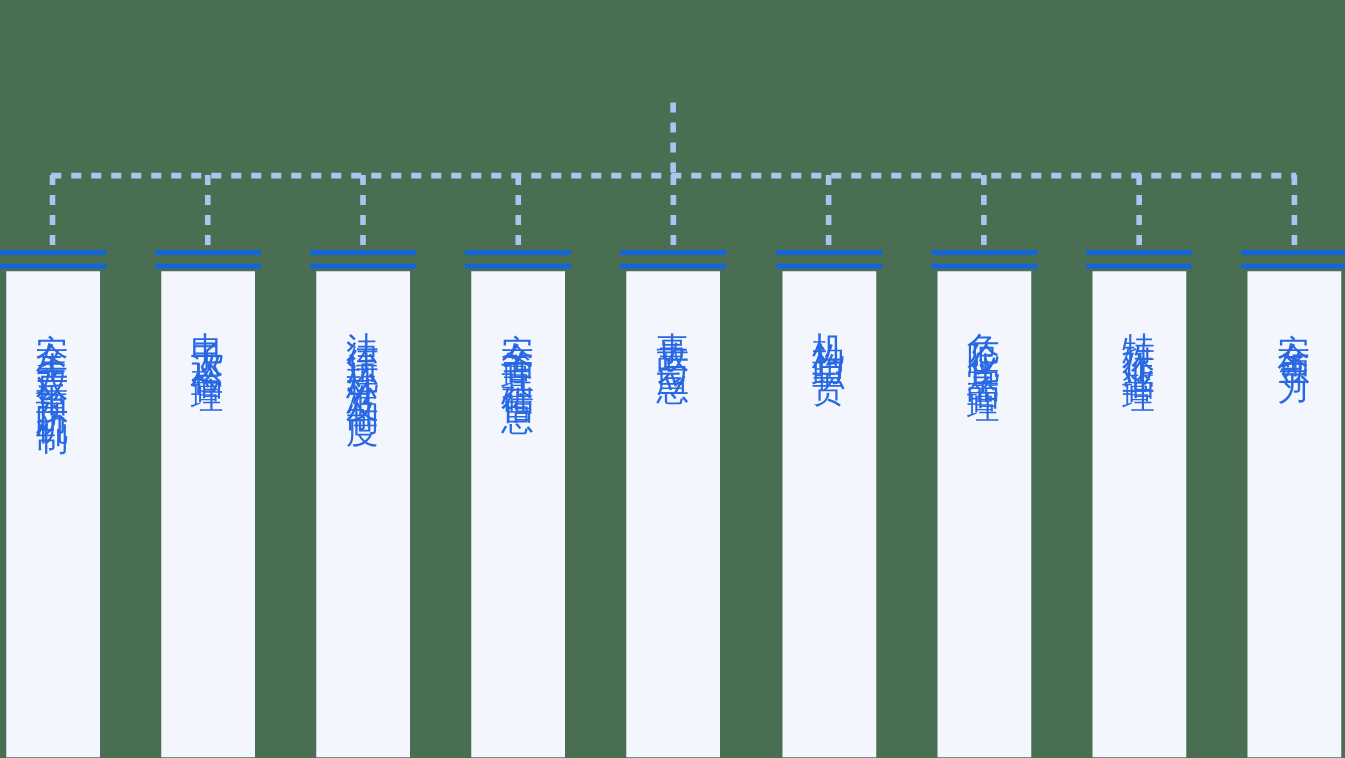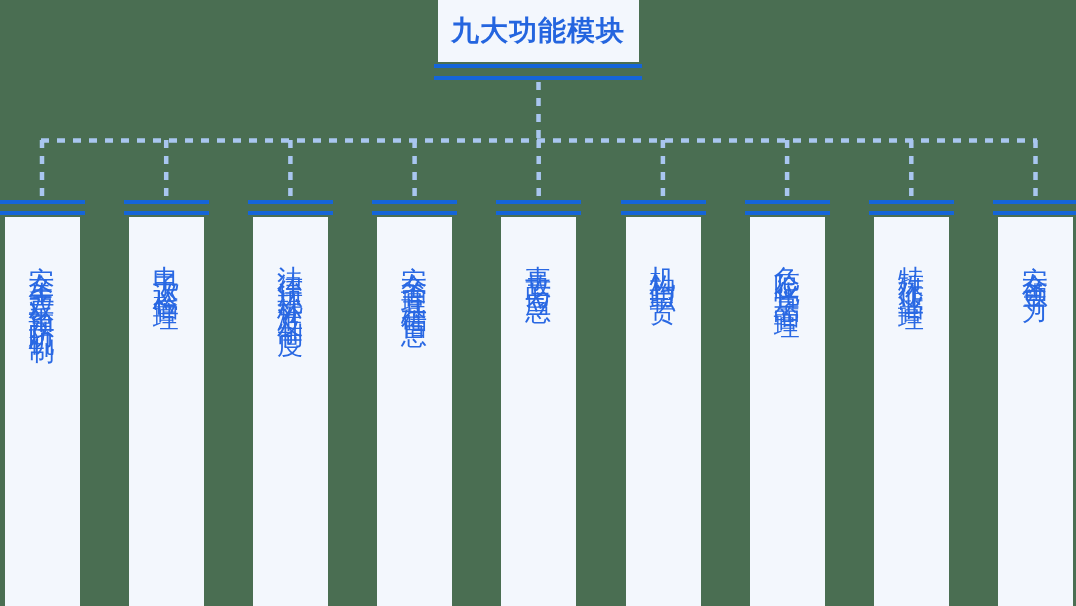--- a/index.html
+++ b/index.html
@@ -101,25 +101,20 @@
     <line x1="166.2" y1="140" x2="166.2" y2="199"></line>
     <line x1="290.4" y1="140" x2="290.4" y2="199"></line>
     <line x1="414.6" y1="140" x2="414.6" y2="199"></line>
     <line x1="538.7" y1="140" x2="538.7" y2="199"></line>
     <line x1="662.9" y1="140" x2="662.9" y2="199"></line>
     <line x1="787.1" y1="140" x2="787.1" y2="199"></line>
     <line x1="911.3" y1="140" x2="911.3" y2="199"></line>
     <line x1="1035.5" y1="140" x2="1035.5" y2="199"></line>
   </svg>
 
-  <div class="title-group">
-    <div class="title-box">九大功能模块</div>
-    <div class="dbl-bar bar1"></div>
-    <div class="dbl-bar bar2"></div>
-  </div>
 
   <div class="module-col c1">
     <div class="dbl-bar"></div>
     <div class="dbl-bar bar2"></div>
     <div class="module-box">
       <div class="module-label">安全生产双重预防机制</div>
     </div>
   </div>
 
   <div class="module-col c2">

